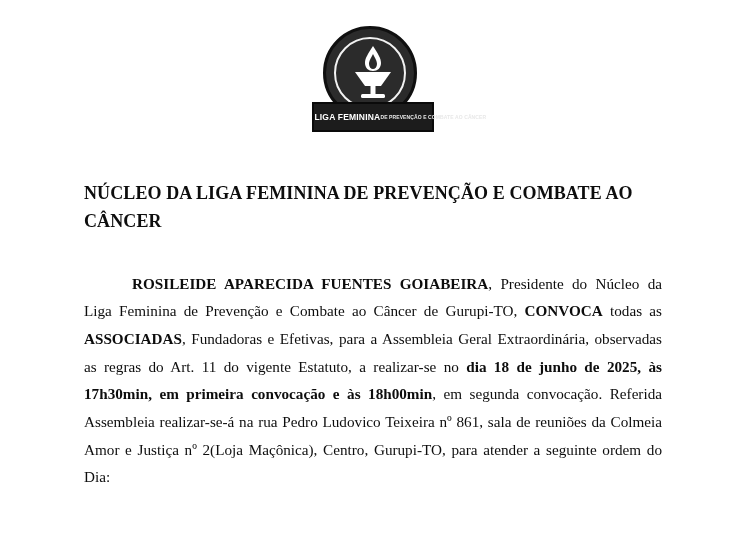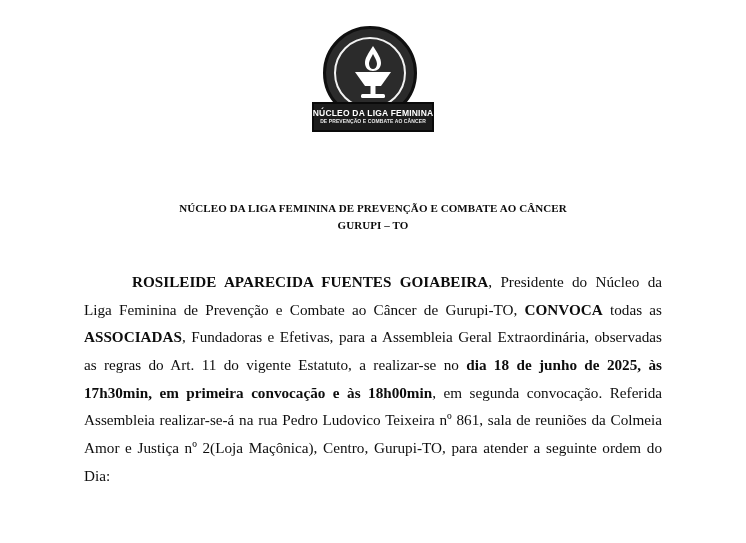--- a/index.html
+++ b/index.html
@@ -64,21 +64,21 @@
   .logo-band {
     position: absolute;
     left: 0;
     top: 76px;
     width: 122px;
     height: 30px;
     background: #1c1c1c;
     border: 2px solid #0a0a0a;
     box-sizing: border-box;
     display: flex;
-    flex-direction: column;
+    flex-direction: row;
     align-items: center;
     justify-content: center;
     line-height: 1.05;
   }
   .logo-band-line1 {
     color: #ffffff;
     font-family: "Liberation Sans", sans-serif;
     font-size: 8.5px;
     font-weight: bold;
     letter-spacing: 0.2px;
@@ -89,23 +89,22 @@
     font-family: "Liberation Sans", sans-serif;
     font-size: 5px;
     font-weight: bold;
     letter-spacing: 0.1px;
     white-space: nowrap;
     margin-top: 1px;
   }
 
   
   .org-title {
-    margin-top: 68px;
-    text-align: center;
-    font-size: 11px;
+    margin-top: 48px;
+    font-size: 18px;
     font-weight: bold;
     line-height: 1.55;
     letter-spacing: 0.1px;
   }
   .org-title .line2 {
     display: block;
   }
   .doc-title {
     margin-top: 38px;
     text-align: center;
@@ -154,21 +153,20 @@
       </div>
       <div class="logo-band">
         <div class="logo-band-line1">NÚCLEO DA LIGA FEMININA</div>
         <div class="logo-band-line2">DE PREVENÇÃO E COMBATE AO CÂNCER</div>
       </div>
     </div>
   </div>
 
   <div class="org-title">
     <span>NÚCLEO DA LIGA FEMININA DE PREVENÇÃO E COMBATE AO CÂNCER</span>
-    <span class="line2">GURUPI – TO</span>
   </div>
 
 
   <div class="body-text">
     <span class="indent"></span><b>ROSILEIDE APARECIDA FUENTES GOIABEIRA</b><span>, Presidente do Núcleo da Liga Feminina de Prevenção e Combate ao Câncer de Gurupi-TO, </span><b>CONVOCA</b><span> todas as </span><b>ASSOCIADAS</b><span>, Fundadoras e Efetivas, para a Assembleia Geral Extraordinária, observadas as regras do Art. 11 do vigente Estatuto, a realizar-se no </span><b>dia 18 de junho de 2025, às 17h30min, em primeira convocação e às 18h00min</b><span>, em segunda convocação. Referida Assembleia realizar-se-á na rua Pedro Ludovico Teixeira nº 861, sala de reuniões da Colmeia Amor e Justiça nº 2(Loja Maçônica), Centro, Gurupi-TO, para atender a seguinte ordem do Dia:</span>
   </div>
 
 </div>
 
 </body></html>

